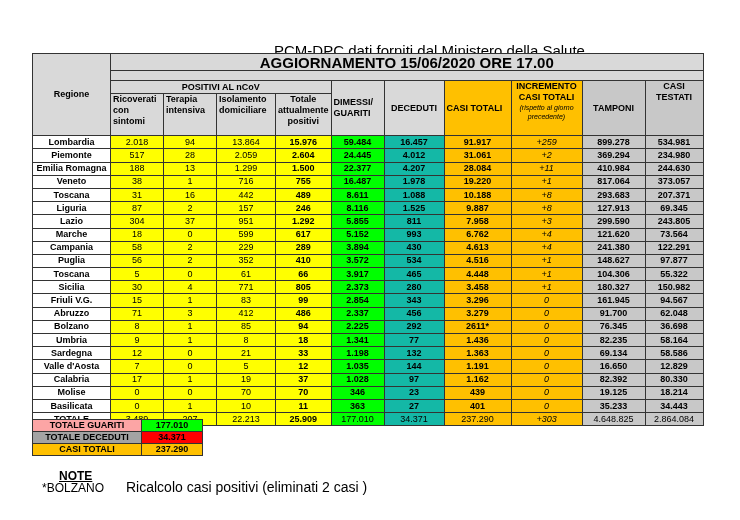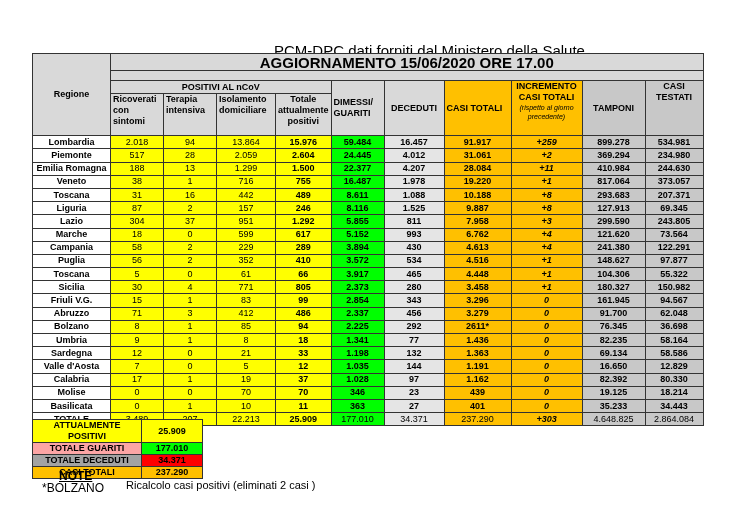--- a/index.html
+++ b/index.html
@@ -10,33 +10,33 @@
                font-size: 9px; table-layout: fixed; }
   table.main td, table.main th { border: 1px solid #333; padding: 0 2px; height: 12.2px; line-height: 11px; }
   .hdr { background: #d9d9d9; font-weight: bold; }
   .update-title { font-size: 15px; text-align: center; height: 16px !important; }
   .spacer { height: 9px !important; }
   .sub-hdr { text-align: left; vertical-align: top; }
   .pos-hdr { text-align: center; }
   .region-hdr { text-align: center; vertical-align: middle; }
   .yellow { background: #ffff00; }
   .green { background: #00ff00; }
-  .red { background: #e5e5e5; margin-left: 20px; }
+  .red { background: #14b8a6; margin-left: 20px; }
   .orange { background: #ffc000; }
   .gray { background: #c8c8c8; }
   .c { text-align: center; }
   .b { font-weight: bold; }
-  .i { font-style: italic; font-weight: bold; }
+  .i { font-style: italic; }
   .region { text-align: center; font-weight: bold; background: #fff; }
   .incr-note { font-size: 7px; font-style: italic; font-weight: normal; display: block; line-height: 9px; }
   table.summary { position: absolute; top: 419px; left: 32px; border-collapse: collapse; font-size: 9px; font-weight: bold; }
   table.summary td { border: 1px solid #333; height: 11px; line-height: 11px; padding: 0 2px; text-align: center; }
   .note-title { position: absolute; top: 469px; left: 59px; font-size: 12px; font-weight: bold; text-decoration: underline; }
   .note-key { position: absolute; top: 481px; left: 42px; font-size: 12px; }
-  .note-text { position: absolute; top: 479px; left: 118px; font-size: 11px; padding-left: 8px; }
+  .note-text { position: absolute; top: 479px; left: 118px; font-size: 14px; padding-left: 8px; }
 </style>
 </head>
 <body>
 
 <div class="source">PCM-DPC dati forniti dal Ministero della Salute</div>
 
 <table class="main">
   <colgroup>
     <col style="width:78px">
       <col style="width:53px">
@@ -363,24 +363,20 @@
         <td class="orange c i">+303</td>
         <td class="gray c">4.648.825</td>
         <td class="gray c">2.864.084</td>
       </tr>
     </tbody>
 </table>
 
 <table class="summary">
   <tbody id="summary-body">
       <tr>
-        <td style="background: rgb(255, 255, 0); width: 104px;">ATTUALMENTE POSITIVI</td>
-        <td style="background: rgb(255, 255, 0); width: 56px;">25.909</td>
-      </tr>
-      <tr>
         <td style="background: #fca5a5; width: 104px;">TOTALE GUARITI</td>
         <td style="background: rgb(0, 255, 0); width: 56px;">177.010</td>
       </tr>
       <tr>
         <td style="background: #a3a3a3; width: 104px;">TOTALE DECEDUTI</td>
         <td style="background: rgb(255, 0, 0); width: 56px;">34.371</td>
       </tr>
       <tr>
         <td style="background: rgb(255, 192, 0); width: 104px;">CASI TOTALI</td>
         <td style="background: rgb(255, 192, 0); width: 56px;">237.290</td>

